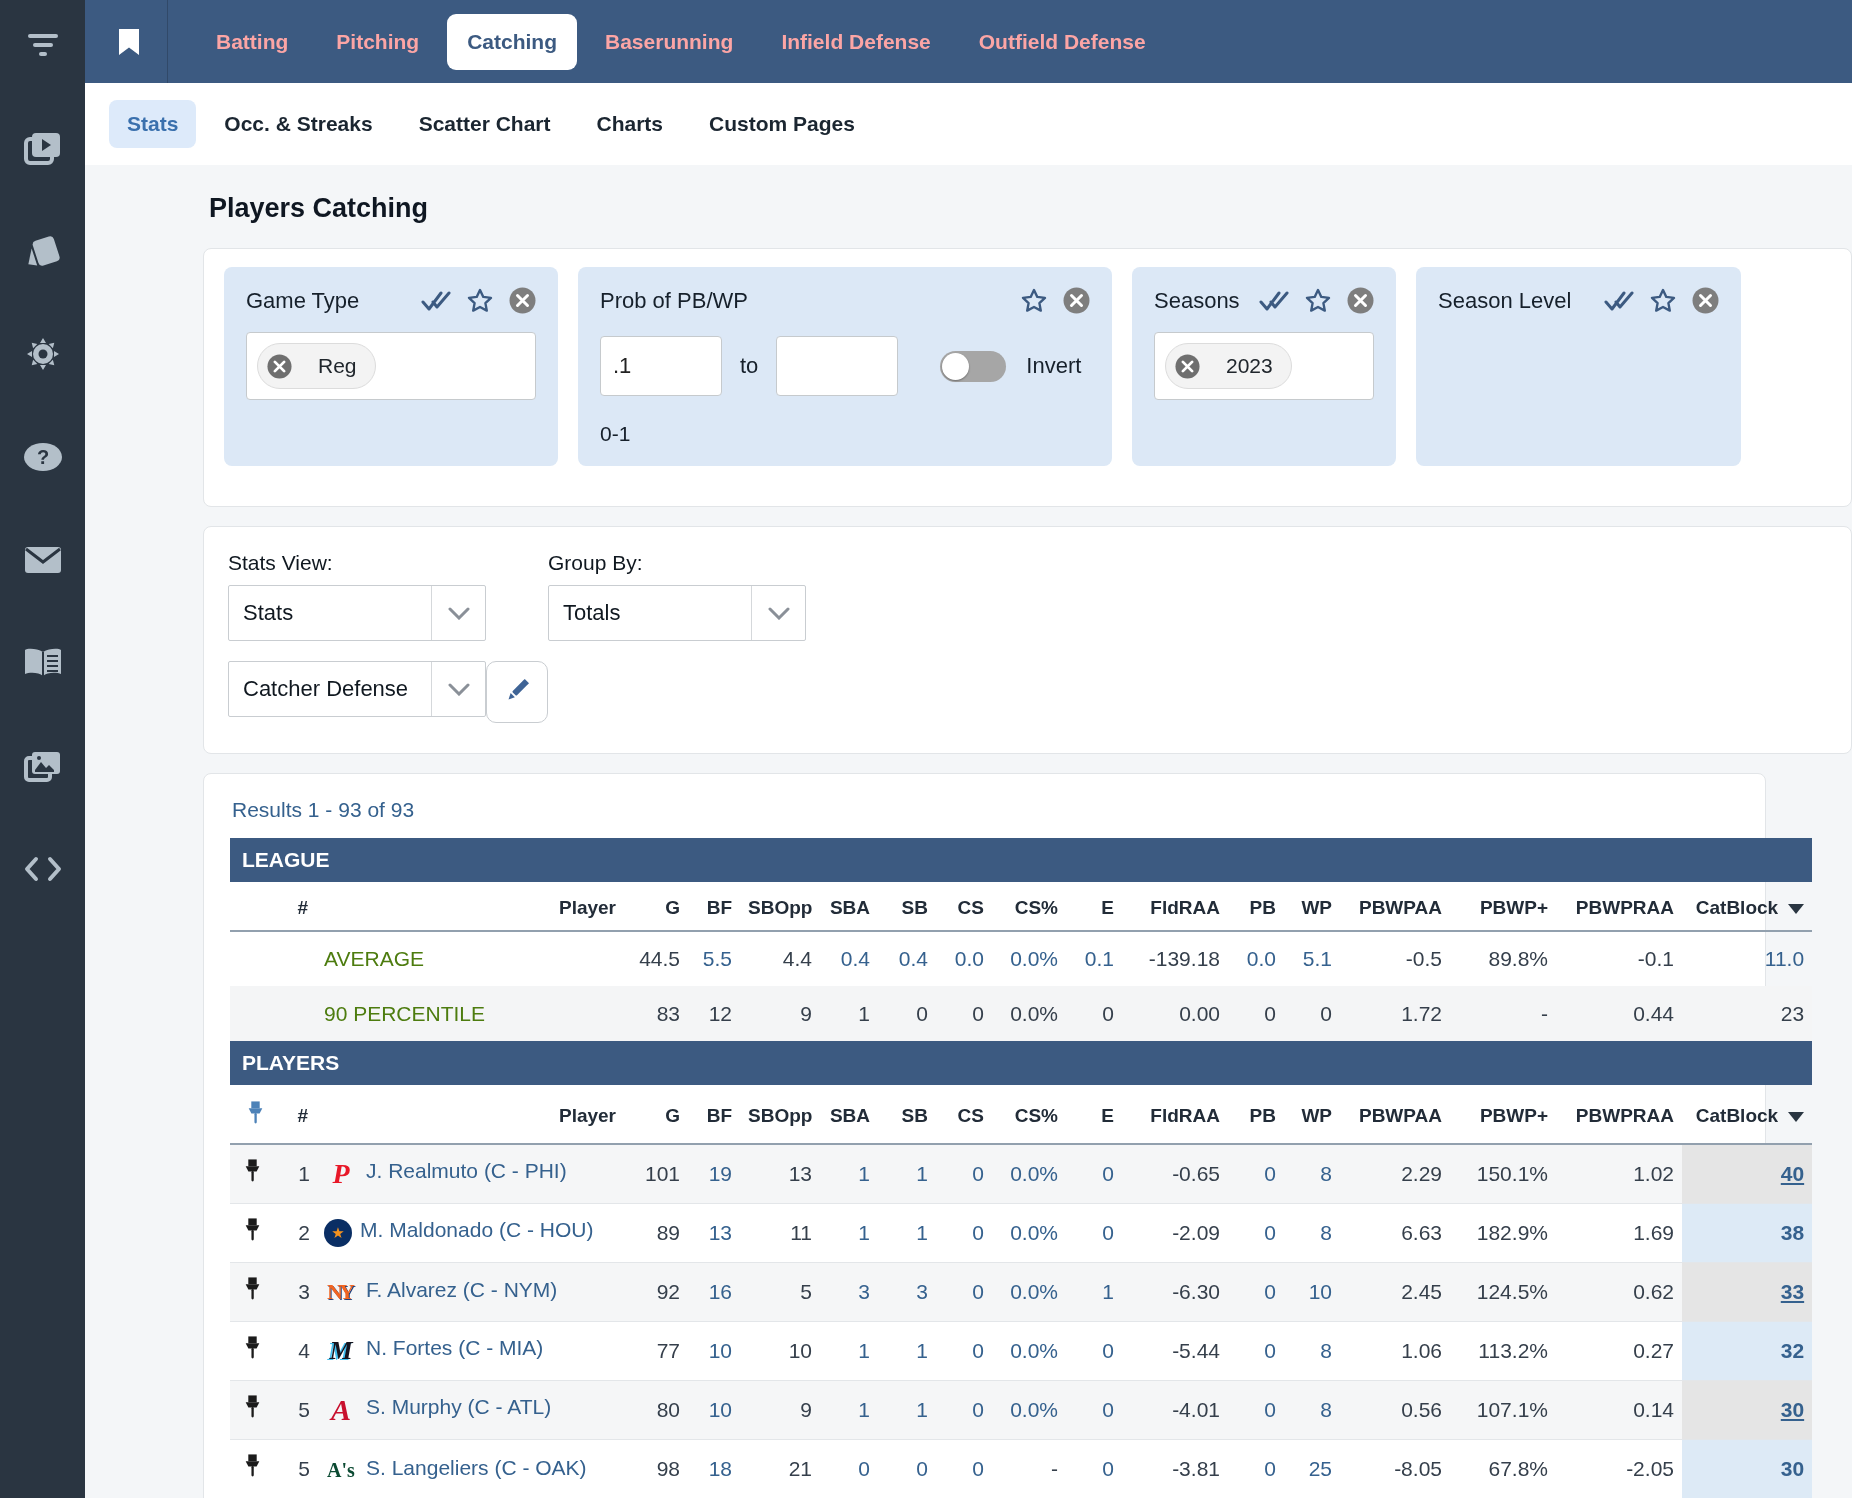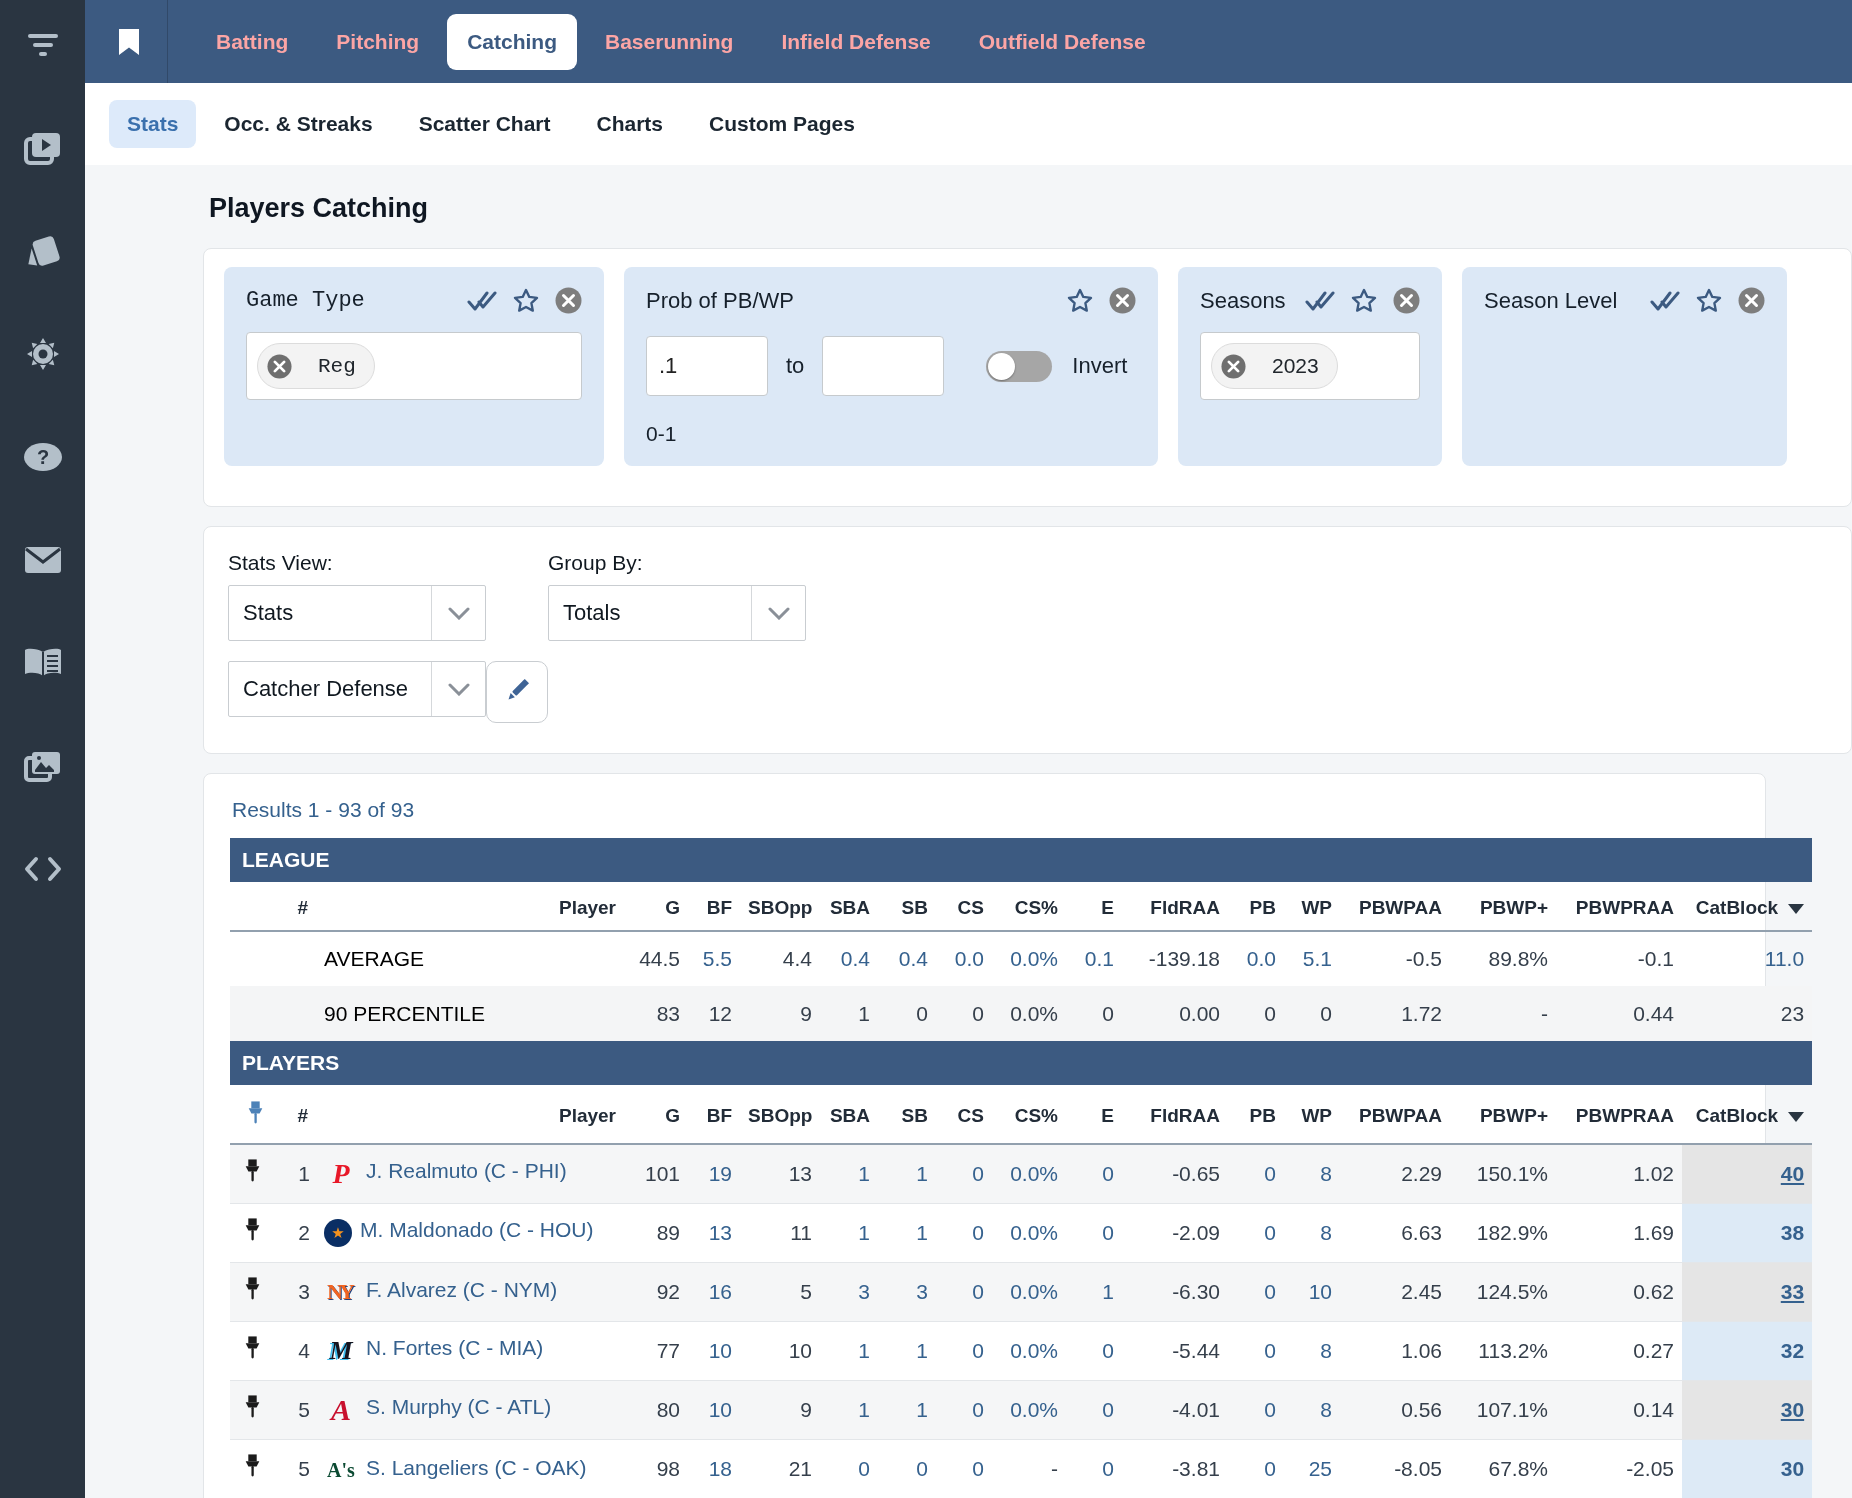--- a/index.html
+++ b/index.html
@@ -42,21 +42,21 @@
   .filters-card { margin-right:0; padding:18px 20px 40px 20px; display:flex; gap:20px; }
   .fbox { background:#dce8f6; border-radius:8px; padding:20px 22px; }
   .fbox-head { display:flex; align-items:center; }
   .fbox-title { font-size:22px; color:#16202b; }
   .fbox-icons { margin-left:auto; display:flex; align-items:center; gap:16px; }
   .fbox-icons .icn { cursor:pointer; display:flex; }
   .fwhite { background:#fff; border:1px solid #c6cacd; border-radius:4px; margin-top:18px;
     height:68px; display:flex; align-items:center; padding:0 10px; }
   .chip { background:#f3f3f3; border:1px solid #dcdcdc; border-radius:24px; height:46px;
     display:inline-flex; align-items:center; gap:26px; padding:0 18px 0 9px; font-size:21px; color:#20262c; }
-  .w-gametype { width:380px;font-family:Liberation Mono, monospace; } .w-prob { width:534px; } .w-seasons { width:264px; } .w-seasonlvl { width:325px; }
+  .w-gametype { width:334px; } .w-prob { width:534px; } .w-seasons { width:264px; } .w-seasonlvl { width:325px; }
   .prob-row { display:flex; align-items:center; margin-top:22px; }
   .num-input { width:122px; height:60px; background:#fff; border:1px solid #c6cacd; border-radius:4px;
     font-size:22px; color:#222; padding:0 12px; font-family:"Liberation Sans",sans-serif; }
   .to-label { font-size:22px; color:#16202b; margin:0 18px; }
   .toggle { width:66px; height:31px; background:#a6a6a6; border-radius:16px; margin-left:42px;
     position:relative; cursor:pointer; flex:0 0 66px; }
   .toggle .knob { position:absolute; left:2px; top:2px; width:27px; height:27px; border-radius:50%;
     background:#fff; box-shadow:0 1px 2px rgba(0,0,0,.35); }
   .invert-label { font-size:22px; color:#16202b; margin-left:20px; }
   .range-hint { font-size:21px; color:#16202b; margin-top:26px; }
@@ -85,21 +85,21 @@
     padding:10px 12px; height:44px; }
   tr.cols th { font-size:19px; font-weight:700; color:#222c38; text-align:right;
     padding:15px 8px 11px; border-bottom:2px solid #92a0ae; white-space:nowrap; }
   tr.cols th.left { text-align:right; }
   td.num { text-align:right; padding:0 8px; font-size:21px; color:#353f4b; white-space:nowrap; }
   td.c-link { color:#35618e; }
   tr.league-row td { height:55px; }
   tr.pct-row td { background:#f4f5f6; }
   tr.player-row td { height:59px; border-top:1px solid #e3e6e9; }
   tr.player-row.alt td { background:#f5f6f7; }
-  td.rowlabel { font-size:21px; color:#000000; text-align:left; padding-left:8px; }
+  td.rowlabel { font-size:21px; color:#4d7c0f; text-align:left; padding-left:8px; }
   td.pin-cell { text-align:center; cursor:pointer; }
   td.rank { text-align:right; font-size:21px; color:#353f4b; padding-right:6px; }
   td.player-cell { text-align:left; padding-left:8px; white-space:nowrap; overflow:hidden; }
   .pname { color:#35618e; font-size:21px; cursor:pointer; }
   .logo { display:inline-flex; width:34px; justify-content:center; align-items:center;
     margin-right:8px; vertical-align:middle; }
   td.hl { background:#ddeaf6; font-weight:700; color:#35618e; }
   tr.player-row.alt td.hl { background:#e5e5e5;text-decoration:underline; }
   .sort-caret { display:inline-block; width:0; height:0; border-left:8px solid transparent;
     border-right:8px solid transparent; border-top:10px solid #2a3642; margin-left:10px;

